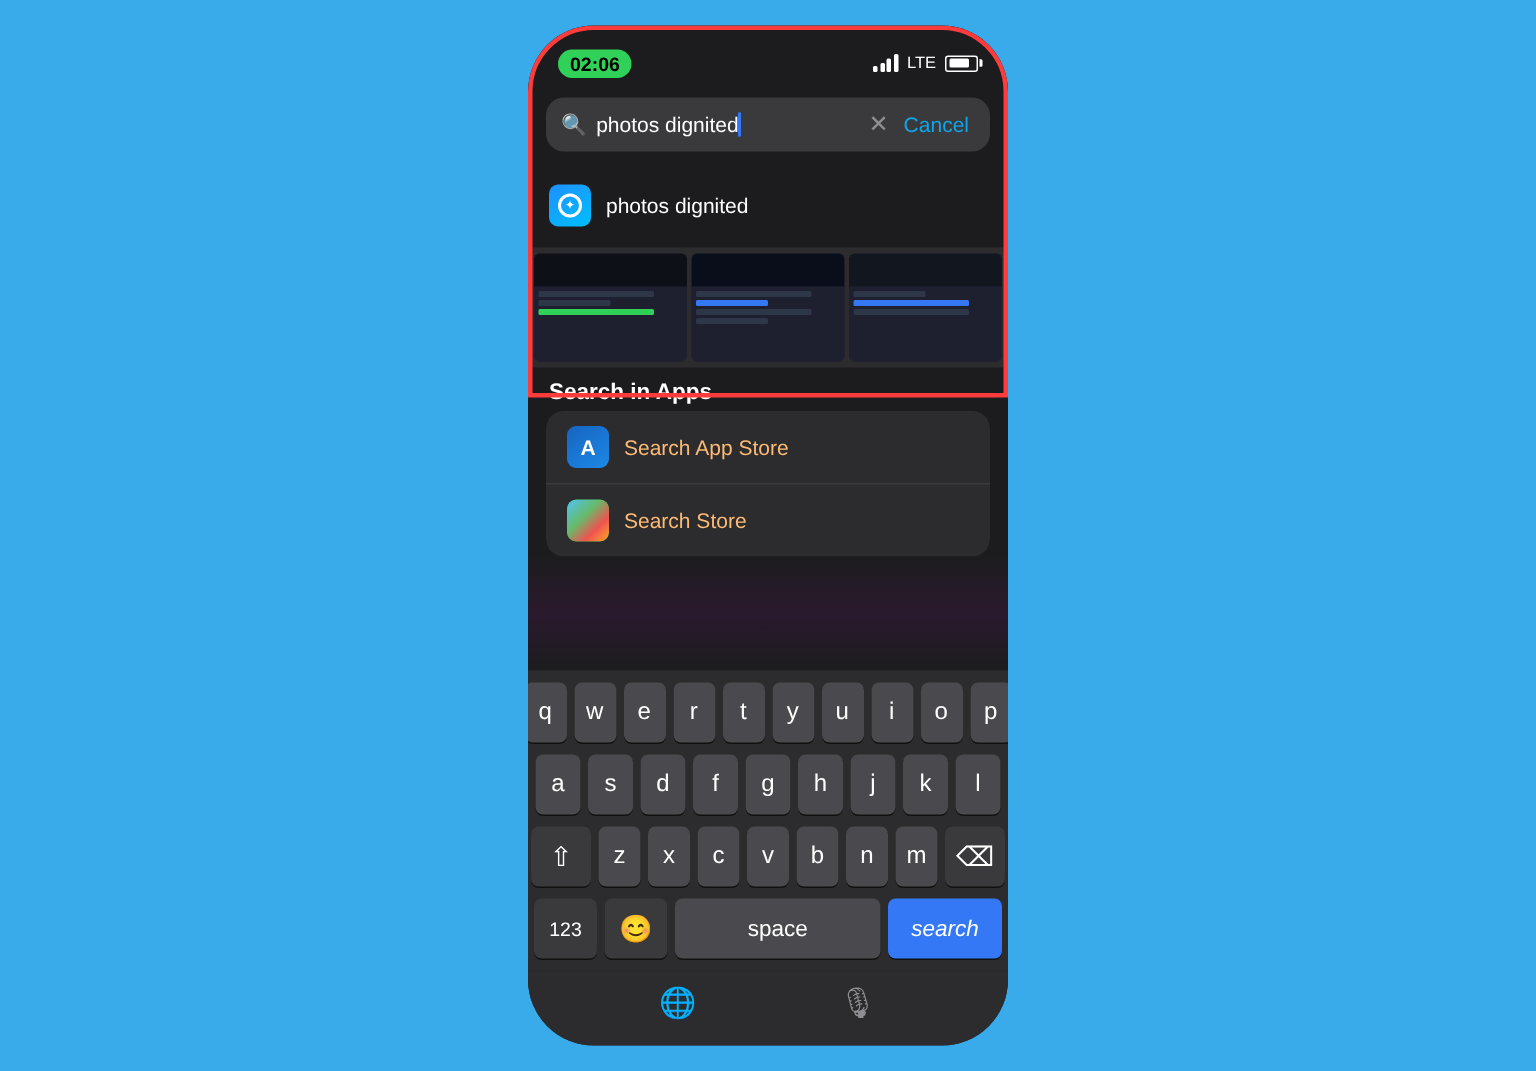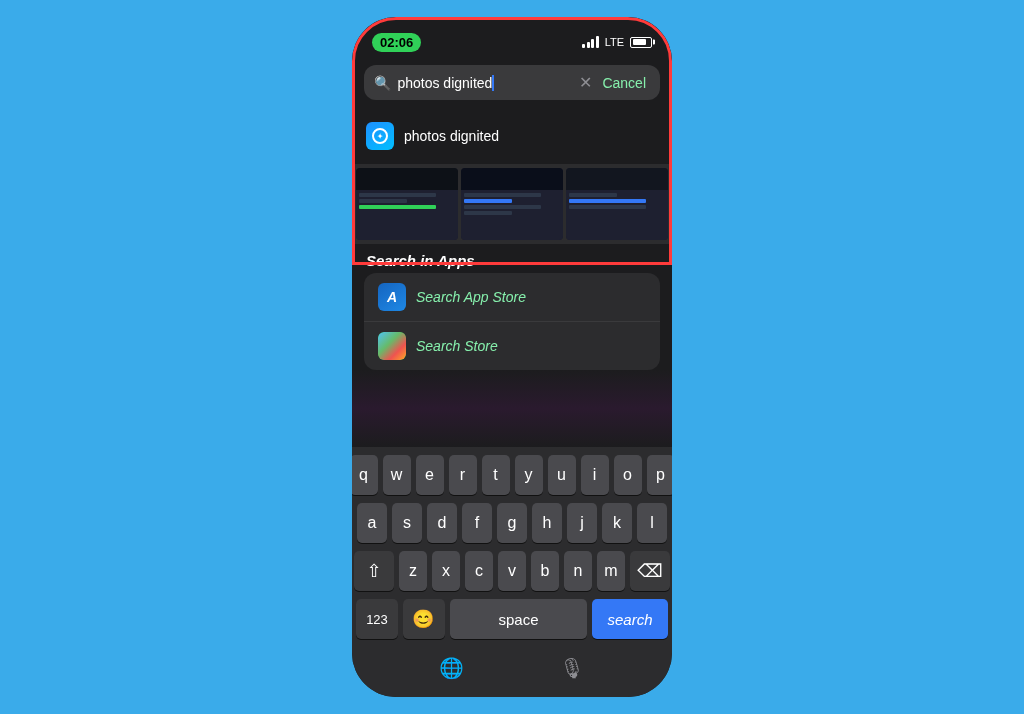--- a/index.html
+++ b/index.html
@@ -129,21 +129,21 @@
       height: 16px;
       background: #3478f6;
       vertical-align: text-bottom;
     }
     .clear-btn {
       color: #8e8e93;
       font-size: 16px;
       cursor: pointer;
     }
     .cancel-btn {
-      color: #86efac;
+      color: #0ea5e9;
       font-size: 14px;
       padding: 0 4px;
       cursor: pointer;
     }
     
     .suggestions-section {
       padding: 4px 0;
       flex-shrink: 0;
     }
     .suggestion-item {
@@ -237,21 +237,20 @@
       background: #2d3748;
       border-radius: 1px;
       width: 80%;
     }
     .photo-card-row.short { width: 50%; }
     .photo-card-row.accent { background: #30d158; }
     .photo-card-row.accent2 { background: #3478f6; }
     
     .search-in-apps {
       flex-shrink: 0;
-      font-style: italic;
     }
     .section-header-apps {
       color: white;
       font-size: 15px;
       font-weight: 700;
       padding: 8px 14px 4px;
     }
     .apps-list {
       background: #2c2c2e;
       border-radius: 12px;
@@ -293,21 +292,21 @@
     .maps-icon-inner {
       width: 100%;
       height: 100%;
       background: linear-gradient(135deg, #4fc3f7 0%, #66bb6a 40%, #ef5350 70%, #ffa726 100%);
       border-radius: 6px;
       display: flex;
       align-items: center;
       justify-content: center;
     }
     .app-item-text {
-      color: #86efac;
+      color: #fdba74;
       font-size: 14px;
     }
     
     .dark-area {
       flex: 1;
       background: linear-gradient(180deg, #1c1c1e 0%, #2a1a2e 50%, #1c1c1e 100%);
       min-height: 40px;
     }
     
     .keyboard {

